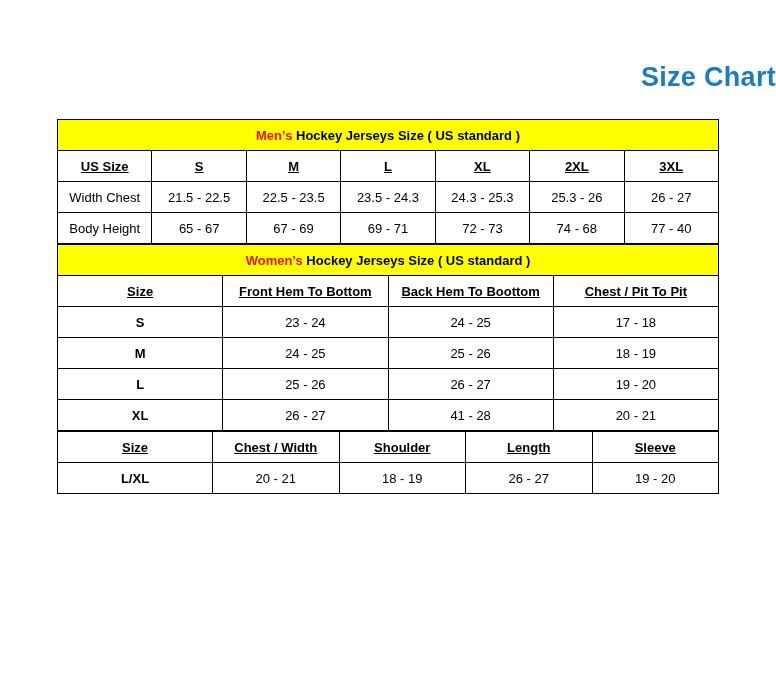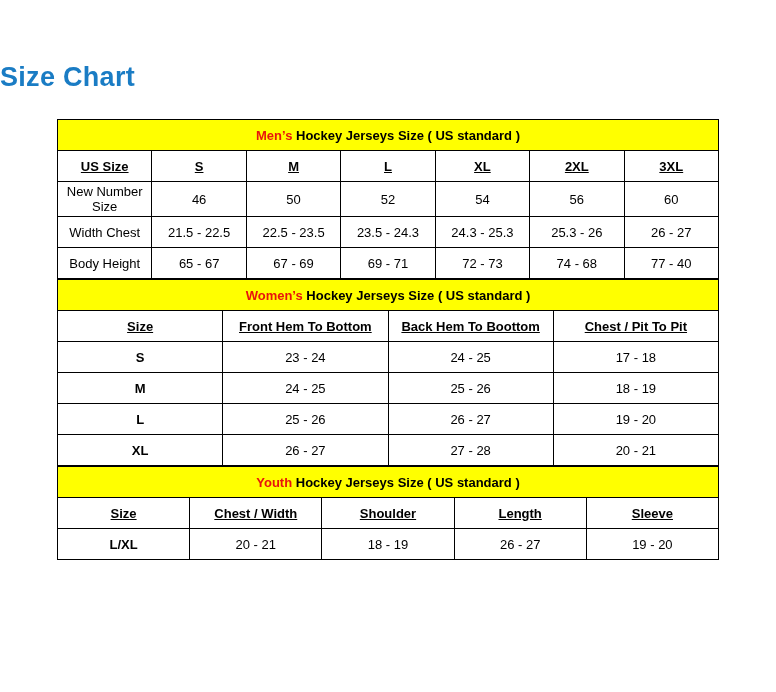--- a/index.html
+++ b/index.html
@@ -9,21 +9,21 @@
   }
   body {
     width: 776px;
     height: 692px;
     font-family: "Liberation Sans", sans-serif;
     color: #000000;
     position: relative;
     overflow: hidden;
   }
   .page-title {
-    text-align: left;
+    text-align: right;
     color: #1a7cc4;
     font-size: 27px;
     font-weight: bold;
     margin: 0;
     padding-top: 62px;
     letter-spacing: 0.3px;
   }
   .chart-wrap {
     width: 662px;
     margin: 26px auto 0 auto;
@@ -78,29 +78,20 @@
       <tr class="col-head">
         <td style="width:150px">US Size</td>
         <td>S</td>
         <td>M</td>
         <td>L</td>
         <td>XL</td>
         <td>2XL</td>
         <td>3XL</td>
       </tr>
       <tr>
-        <td class="row-label">New Number Size</td>
-        <td>46</td>
-        <td>50</td>
-        <td>52</td>
-        <td>54</td>
-        <td>56</td>
-        <td>60</td>
-      </tr>
-      <tr>
         <td class="row-label">Width Chest</td>
         <td>21.5 - 22.5</td>
         <td>22.5 - 23.5</td>
         <td>23.5 - 24.3</td>
         <td>24.3 - 25.3</td>
         <td>25.3 - 26</td>
         <td>26 - 27</td>
       </tr>
       <tr>
         <td class="row-label">Body Height</td>
@@ -141,33 +132,28 @@
       </tr>
       <tr>
         <td class="bold-cell">L</td>
         <td>25 - 26</td>
         <td>26 - 27</td>
         <td>19 - 20</td>
       </tr>
       <tr>
         <td class="bold-cell">XL</td>
         <td>26 - 27</td>
-        <td>27 - 28</td>
+        <td>41 - 28</td>
         <td>20 - 21</td>
       </tr>
     </tbody>
   </table>
 
   <table class="size-table">
     <tbody>
-      <tr class="section-header">
-        <td colspan="5">
-          <span class="accent">Youth</span><span> Hockey Jerseys Size ( US standard )</span>
-        </td>
-      </tr>
       <tr class="col-head">
         <td style="width:150px">Size</td>
         <td>Chest / Width</td>
         <td>Shoulder</td>
         <td>Length</td>
         <td>Sleeve</td>
       </tr>
       <tr>
         <td class="bold-cell">L/XL</td>
         <td>20 - 21</td>

